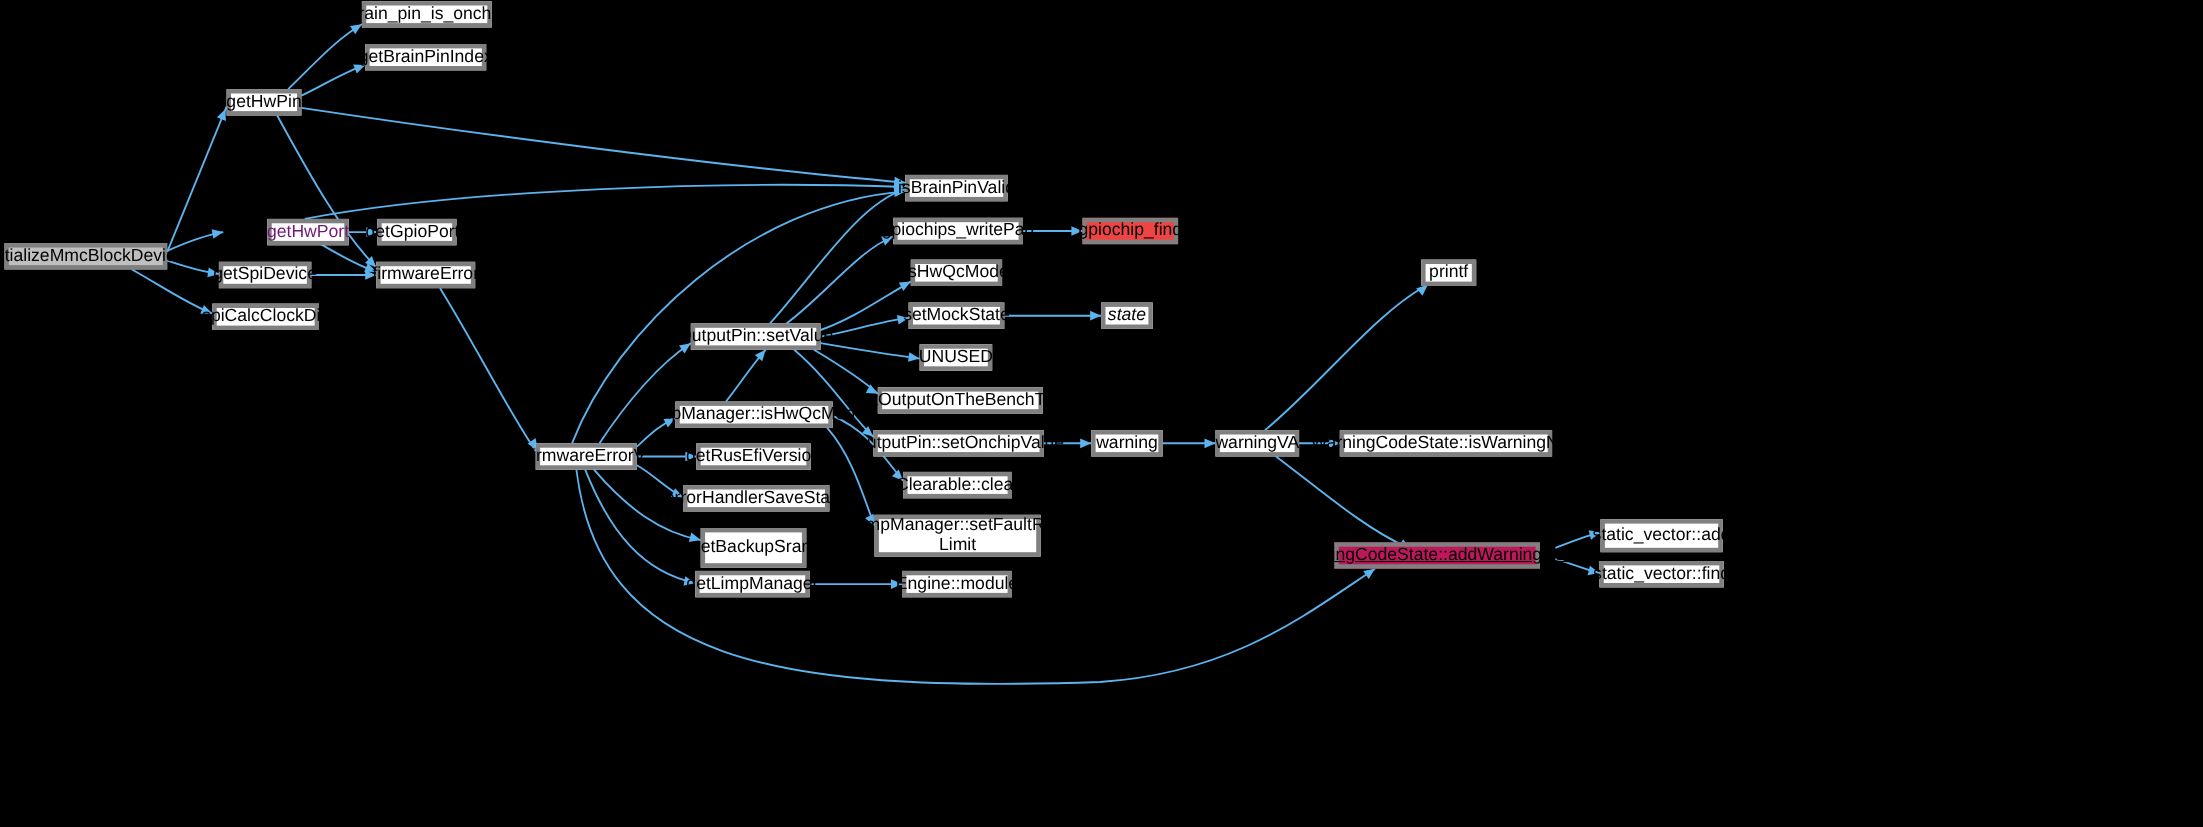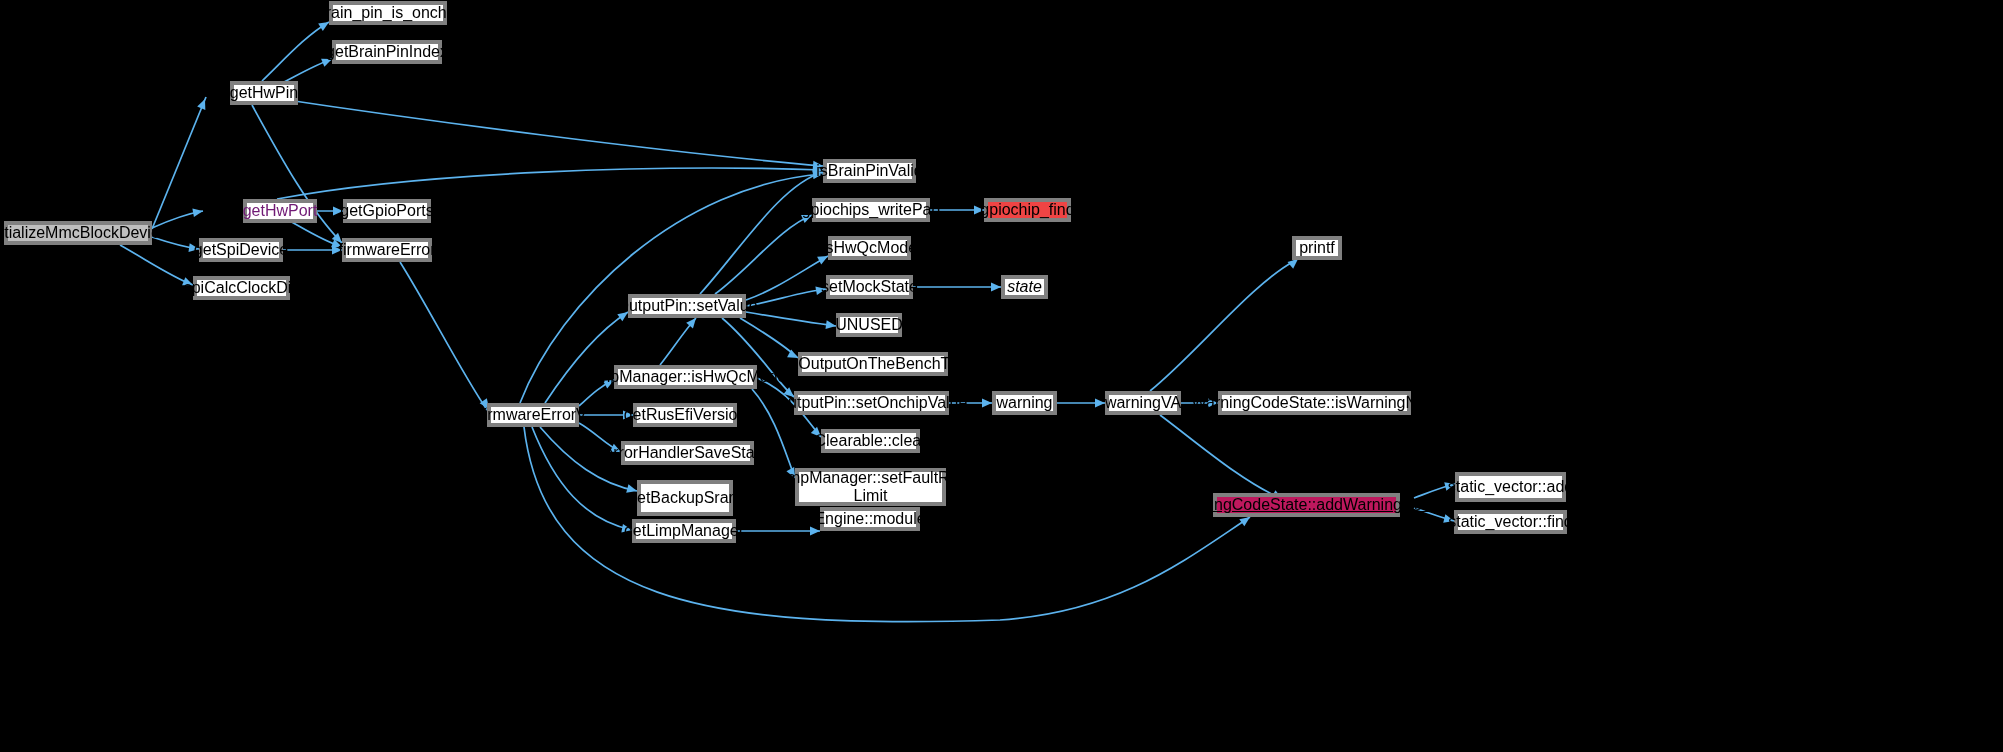--- a/index.html
+++ b/index.html
@@ -127,25 +127,25 @@
       <path d="M 1414 498 C 1430 492 1442 487 1455 484" fill="none" stroke="#5cb3ee" stroke-width="1.7"></path>
       <polygon points="0,0 -10,-4.4 -10,4.4" fill="#5cb3ee" transform="translate(1455,484) rotate(-14)"></polygon>
       <path d="M 1414 508 C 1430 513 1442 518 1454 521" fill="none" stroke="#5cb3ee" stroke-width="1.7"></path>
       <polygon points="0,0 -10,-4.4 -10,4.4" fill="#5cb3ee" transform="translate(1454,521) rotate(14)"></polygon>
       <path d="M 736 531 L 820 531" fill="none" stroke="#5cb3ee" stroke-width="1.7"></path>
       <polygon points="0,0 -10,-4.4 -10,4.4" fill="#5cb3ee" transform="translate(820,531) rotate(0)"></polygon>
     </svg>
 <div class="node highlight" style="left: 4px; top: 221px; width: 148px; height: 24px; background: rgb(191, 191, 191); border-color: rgb(128, 128, 128); color: rgb(0, 0, 0);">initializeMmcBlockDevice</div>
     <div class="node" style="left: 329px; top: 1px; width: 118px; height: 24px; background: rgb(255, 255, 255); border-color: rgb(128, 128, 128); color: rgb(0, 0, 0);">brain_pin_is_onchip</div>
     <div class="node" style="left: 332px; top: 40px; width: 110px; height: 24px; background: rgb(255, 255, 255); border-color: rgb(128, 128, 128); color: rgb(0, 0, 0);">getBrainPinIndex</div>
-    <div class="node" style="left: 206px; top: 81px; width: 68px; height: 24px; background: rgb(255, 255, 255); border-color: rgb(128, 128, 128); color: rgb(0, 0, 0); margin-left: 24px;">getHwPin</div>
+    <div class="node" style="left: 206px; top: 81px; width: 68px; height: 24px; background: rgb(255, 255, 255); border-color: rgb(128, 128, 128); color: rgb(0, 0, 0);">getHwPin</div>
     <div class="node" style="left: 203px; top: 199px; width: 74px; height: 24px; background: rgb(255, 255, 255); border-color: rgb(128, 128, 128); color: #701a75; margin-left: 40px;">getHwPort</div>
     <div class="node" style="left: 199px; top: 238px; width: 84px; height: 24px; background: rgb(255, 255, 255); border-color: rgb(128, 128, 128); color: rgb(0, 0, 0);">getSpiDevice</div>
     <div class="node" style="left: 193px; top: 276px; width: 97px; height: 24px; background: rgb(255, 255, 255); border-color: rgb(128, 128, 128); color: rgb(0, 0, 0);">spiCalcClockDiv</div>
-    <div class="node" style="left: 343px; top: 199px; width: 88px; height: 24px; background: rgb(255, 255, 255); border-color: rgb(128, 128, 128); color: rgb(0, 0, 0);">getGpioPorts</div>
+    <div class="node" style="left: 343px; top: 199px; width: 72px; height: 24px; background: rgb(255, 255, 255); border-color: rgb(128, 128, 128); color: rgb(0, 0, 0);">getGpioPorts</div>
     <div class="node" style="left: 342px; top: 238px; width: 90px; height: 24px; background: rgb(255, 255, 255); border-color: rgb(128, 128, 128); color: rgb(0, 0, 0);">firmwareError</div>
     <div class="node" style="left: 823px; top: 159px; width: 93px; height: 24px; background: rgb(255, 255, 255); border-color: rgb(128, 128, 128); color: rgb(0, 0, 0);">isBrainPinValid</div>
     <div class="node" style="left: 812px; top: 198px; width: 118px; height: 24px; background: rgb(255, 255, 255); border-color: rgb(128, 128, 128); color: rgb(0, 0, 0);">gpiochips_writePad</div>
     <div class="node" style="left: 984px; top: 198px; width: 87px; height: 24px; background: #ef4444; border-color: rgb(128, 128, 128); color: rgb(0, 0, 0); text-align: center;">gpiochip_find</div>
     <div class="node" style="left: 828px; top: 236px; width: 83px; height: 24px; background: rgb(255, 255, 255); border-color: rgb(128, 128, 128); color: rgb(0, 0, 0);">isHwQcMode</div>
     <div class="node" style="left: 826px; top: 275px; width: 87px; height: 24px; background: rgb(255, 255, 255); border-color: rgb(128, 128, 128); color: rgb(0, 0, 0);">setMockState</div>
     <div class="node" style="left: 1001px; top: 275px; width: 47px; height: 24px; background: rgb(255, 255, 255); border-color: rgb(128, 128, 128); color: rgb(0, 0, 0); font-style: italic;">state</div>
     <div class="node" style="left: 836px; top: 313px; width: 66px; height: 24px; background: rgb(255, 255, 255); border-color: rgb(128, 128, 128); color: rgb(0, 0, 0);">UNUSED</div>
     <div class="node" style="left: 628px; top: 294px; width: 118px; height: 24px; background: rgb(255, 255, 255); border-color: rgb(128, 128, 128); color: rgb(0, 0, 0);">OutputPin::setValue</div>
     <div class="node" style="left: 798px; top: 352px; width: 150px; height: 24px; background: rgb(255, 255, 255); border-color: rgb(128, 128, 128); color: rgb(0, 0, 0);">getOutputOnTheBenchTest</div>
@@ -158,15 +158,15 @@
     <div class="node" style="left: 633px; top: 403px; width: 104px; height: 24px; background: rgb(255, 255, 255); border-color: rgb(128, 128, 128); color: rgb(0, 0, 0);">getRusEfiVersion</div>
     <div class="node" style="left: 821px; top: 429px; width: 99px; height: 24px; background: rgb(255, 255, 255); border-color: rgb(128, 128, 128); color: rgb(0, 0, 0);">Clearable::clear</div>
     <div class="node" style="left: 621px; top: 441px; width: 133px; height: 24px; background: rgb(255, 255, 255); border-color: rgb(128, 128, 128); color: rgb(0, 0, 0);">errorHandlerSaveStack</div>
     <div class="node" style="left: 795px; top: 468px; width: 151px; height: 38px; background: rgb(255, 255, 255); border-color: rgb(128, 128, 128); color: rgb(0, 0, 0);">LimpManager::setFaultRev
 Limit</div>
     <div class="node" style="left: 637px; top: 480px; width: 96px; height: 36px; background: rgb(255, 255, 255); border-color: rgb(128, 128, 128); color: rgb(0, 0, 0);">getBackupSram</div>
     <div class="node" style="left: 1213px; top: 493px; width: 187px; height: 24px; background: #be185d; border-color: rgb(128, 128, 128); color: rgb(0, 0, 0); text-decoration: underline;">WarningCodeState::addWarningCode</div>
     <div class="node" style="left: 1455px; top: 472px; width: 111px; height: 30px; background: rgb(255, 255, 255); border-color: rgb(128, 128, 128); color: rgb(0, 0, 0);">static_vector::add</div>
     <div class="node" style="left: 1454px; top: 510px; width: 113px; height: 24px; background: rgb(255, 255, 255); border-color: rgb(128, 128, 128); color: rgb(0, 0, 0);">static_vector::find</div>
     <div class="node" style="left: 632px; top: 519px; width: 104px; height: 24px; background: rgb(255, 255, 255); border-color: rgb(128, 128, 128); color: rgb(0, 0, 0);">getLimpManager</div>
-    <div class="node" style="left: 820px; top: 507px; width: 100px; height: 24px; background: rgb(255, 255, 255); border-color: rgb(128, 128, 128); color: rgb(0, 0, 0);">Engine::module</div>
+    <div class="node" style="left: 820px; top: 519px; width: 100px; height: 24px; background: rgb(255, 255, 255); border-color: rgb(128, 128, 128); color: rgb(0, 0, 0);">Engine::module</div>
     <div class="node" style="left: 1292px; top: 236px; width: 50px; height: 24px; background: rgb(255, 255, 255); border-color: rgb(128, 128, 128); color: rgb(0, 0, 0);">printf</div>
   </div>
 
 </body></html>

